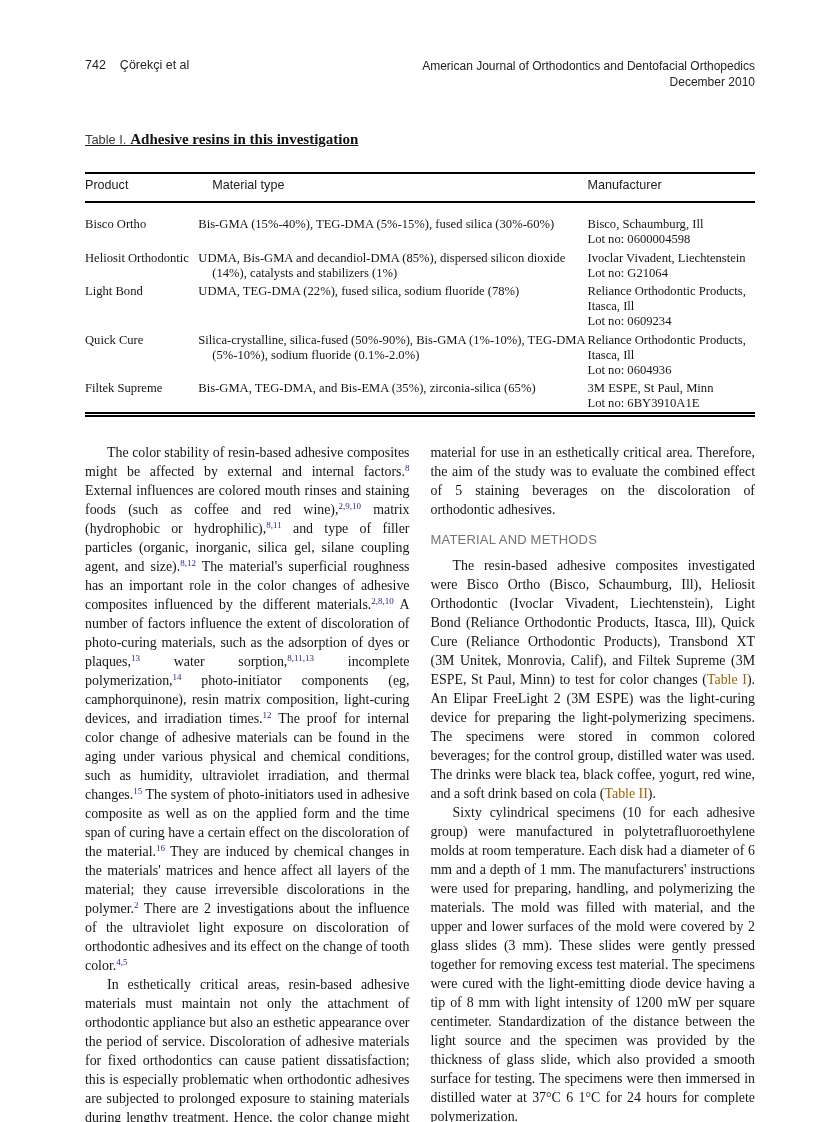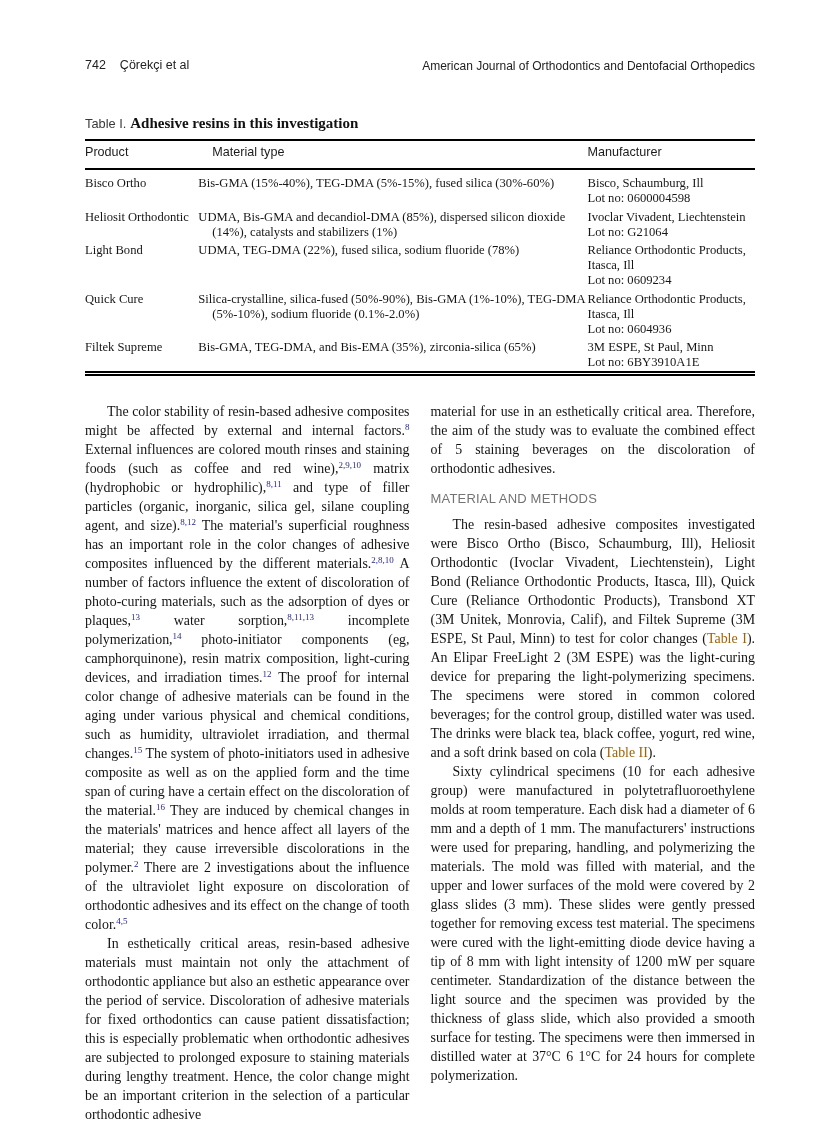--- a/index.html
+++ b/index.html
@@ -12,38 +12,38 @@
   
   .running-head {
     display:flex; justify-content:space-between; align-items:flex-start;
     font-family:"Liberation Sans", sans-serif; font-size:12.5px; color:#222;
   }
   .head-left { white-space:nowrap; }
   .head-left .pgnum { margin-right:14px; }
   .head-right { text-align:right; font-size:12px; line-height:16px; color:#222; }
   
   .table-section { margin-top:40px; }
-  .table-caption { margin-bottom:7px; }
+  .table-caption { margin-bottom:24px;text-decoration:underline; }
   .table-caption .tlabel {
     font-family:"Liberation Sans", sans-serif; font-size:12.8px; color:#3a3a3a;
   }
   .table-caption .ttitle { font-weight:bold; font-size:15px; color:#111; }
   table.resins {
     width:100%; border-collapse:collapse;
     border-top:2.5px solid #000; border-bottom:5px double #000;
     font-size:12.6px; line-height:15.2px;
   }
   table.resins th {
     font-family:"Liberation Sans", sans-serif; font-weight:normal;
     font-size:12.6px; color:#1c1c1c; text-align:left;
     padding:4px 0 8px 0; border-bottom:2.5px solid #000;
   }
   th.col-material, th.col-manufacturer { text-align:center; }
   table.resins td { vertical-align:top; padding:1.5px 0; }
-  tbody tr:first-child td { padding-top:6px; }
+  tbody tr:first-child td { padding-top:14px; }
   tbody tr:last-child td { padding-bottom:0; }
   td.cell-product { width:19%; padding-right:8px; }
   td.cell-material { width:56%; padding-right:34px; padding-left:14px; text-indent:-14px; box-sizing:border-box; }
   td.cell-manufacturer { width:25%; }
   
   .columns {
     display:flex; gap:21px; margin-top:26px;
     text-align:justify; font-size:13.9px; line-height:19px; color:#141414;
   }
   .bodycol { width:324.5px; }
@@ -64,20 +64,21 @@
 <body>
 
 <div class="page">
 
   <div class="running-head">
     <div class="head-left">
       <span class="pgnum">742</span><span>Çörekçi et al</span>
     </div>
     <div class="head-right">
       <div>American Journal of Orthodontics and Dentofacial Orthopedics</div>
+      <div>December 2010</div>
     </div>
   </div>
 
   <div class="table-section">
     <div class="table-caption">
       <span class="tlabel">Table I.</span>
       <span class="ttitle">Adhesive resins in this investigation</span>
     </div>
     <table class="resins">
       <thead>

